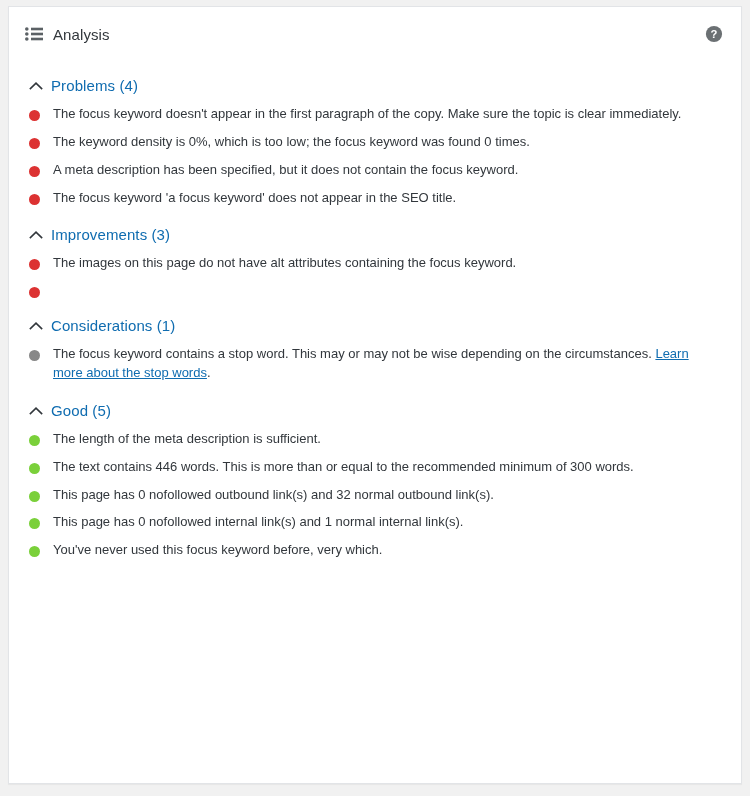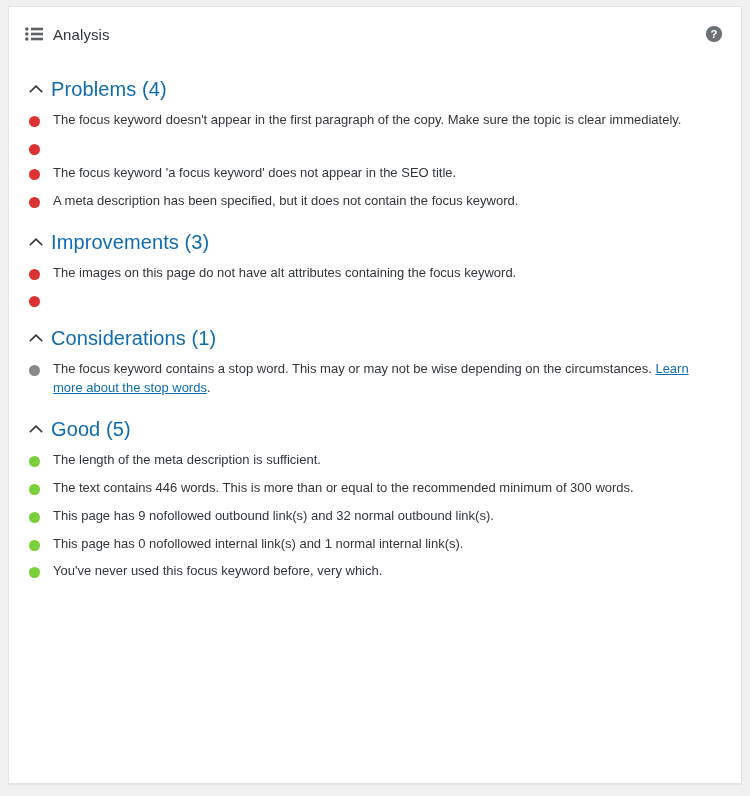--- a/index.html
+++ b/index.html
@@ -82,21 +82,21 @@
     cursor: pointer;
   }
   .chevron {
     width: 14px;
     height: 10px;
     display: block;
     flex: 0 0 auto;
   }
   .section-title {
     color: #0f6cb0;
-    font-size: 20px;
+    font-size: 15px;
     font-weight: 400;
     line-height: 1.2;
     letter-spacing: .1px;
   }
 
   ul.result-list {
     list-style: none;
     margin: 0;
     padding: 0;
   }
@@ -165,28 +165,29 @@
           </span>
           <span class="section-title">Problems (4)</span>
         </div>
         <ul class="result-list">
           <li>
             <span class="bullet red"></span>
             <span class="result-text">The focus keyword doesn't appear in the first paragraph of the copy. Make sure the topic is clear immediately.</span>
           </li>
           <li>
             <span class="bullet red"></span>
+            <span class="result-text">The keyword density is 0%, which is too low; the focus keyword was found 0 times.</span>
+          </li>
+          <li>
+            <span class="bullet red"></span>
+            <span class="result-text">A meta description has been specified, but it does not contain the focus keyword.</span>
           </li>
           <li>
             <span class="bullet red"></span>
             <span class="result-text">The focus keyword 'a focus keyword' does not appear in the SEO title.</span>
-          </li>
-          <li>
-            <span class="bullet red"></span>
-            <span class="result-text">A meta description has been specified, but it does not contain the focus keyword.</span>
           </li>
         </ul>
       </div>
 
       <div class="section">
         <div class="section-header">
           <span>
             <svg class="chevron" viewBox="0 0 14 10" xmlns="http://www.w3.org/2000/svg">
               <path d="M1.4 7.6 L7 2.2 L12.6 7.6" fill="none" stroke="#32373c" stroke-width="1.6" stroke-linecap="square"></path>
             </svg>
@@ -234,21 +235,21 @@
           <li>
             <span class="bullet green"></span>
             <span class="result-text">The length of the meta description is sufficient.</span>
           </li>
           <li>
             <span class="bullet green"></span>
             <span class="result-text">The text contains 446 words. This is more than or equal to the recommended minimum of 300 words.</span>
           </li>
           <li>
             <span class="bullet green"></span>
-            <span class="result-text">This page has 9 nofollowed outbound link(s) and 32 normal outbound link(s).</span>
+            <span class="result-text">This page has 0 nofollowed outbound link(s) and 32 normal outbound link(s).</span>
           </li>
           <li>
             <span class="bullet green"></span>
             <span class="result-text">This page has 0 nofollowed internal link(s) and 1 normal internal link(s).</span>
           </li>
           <li>
             <span class="bullet green"></span>
             <span class="result-text">You've never used this focus keyword before, very which.</span>
           </li>
         </ul>

